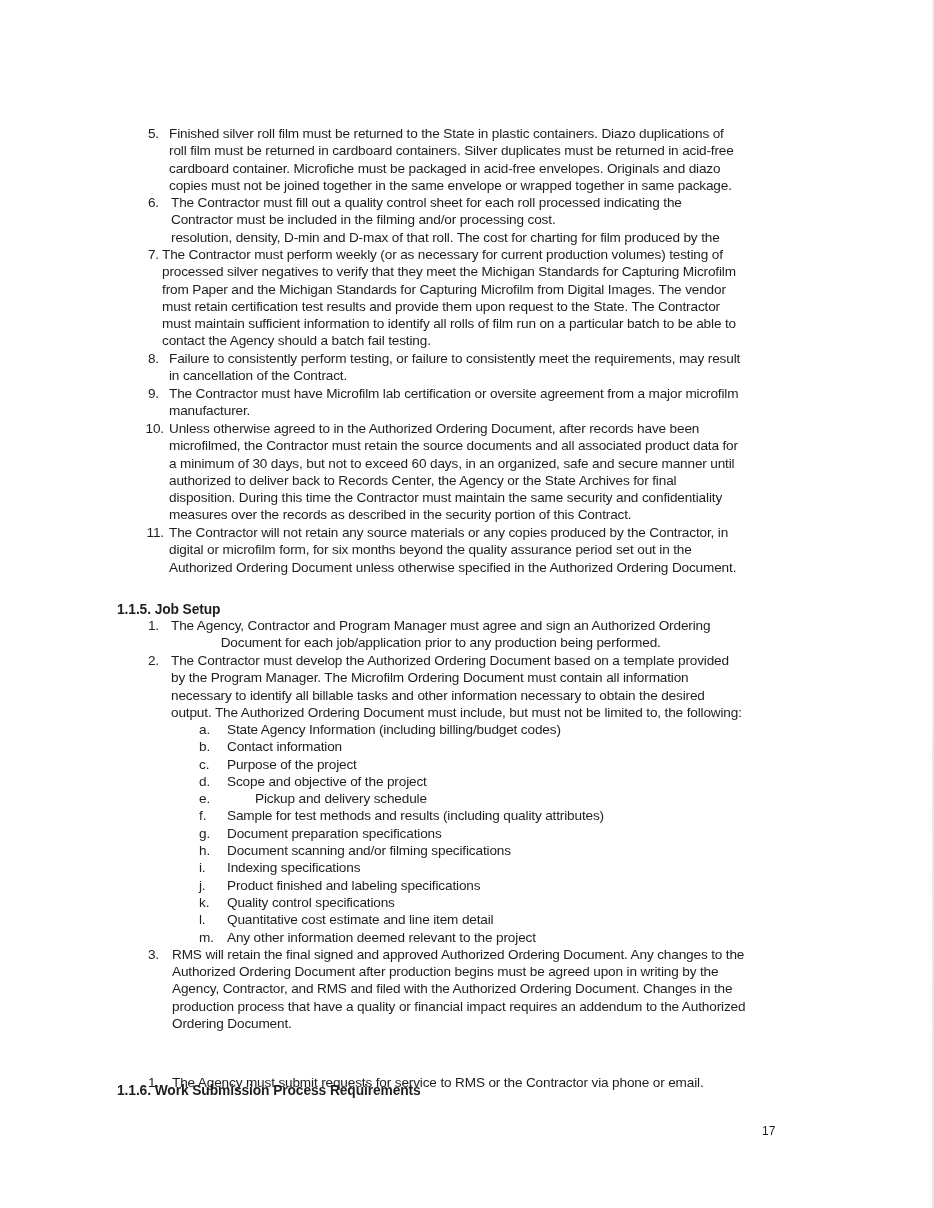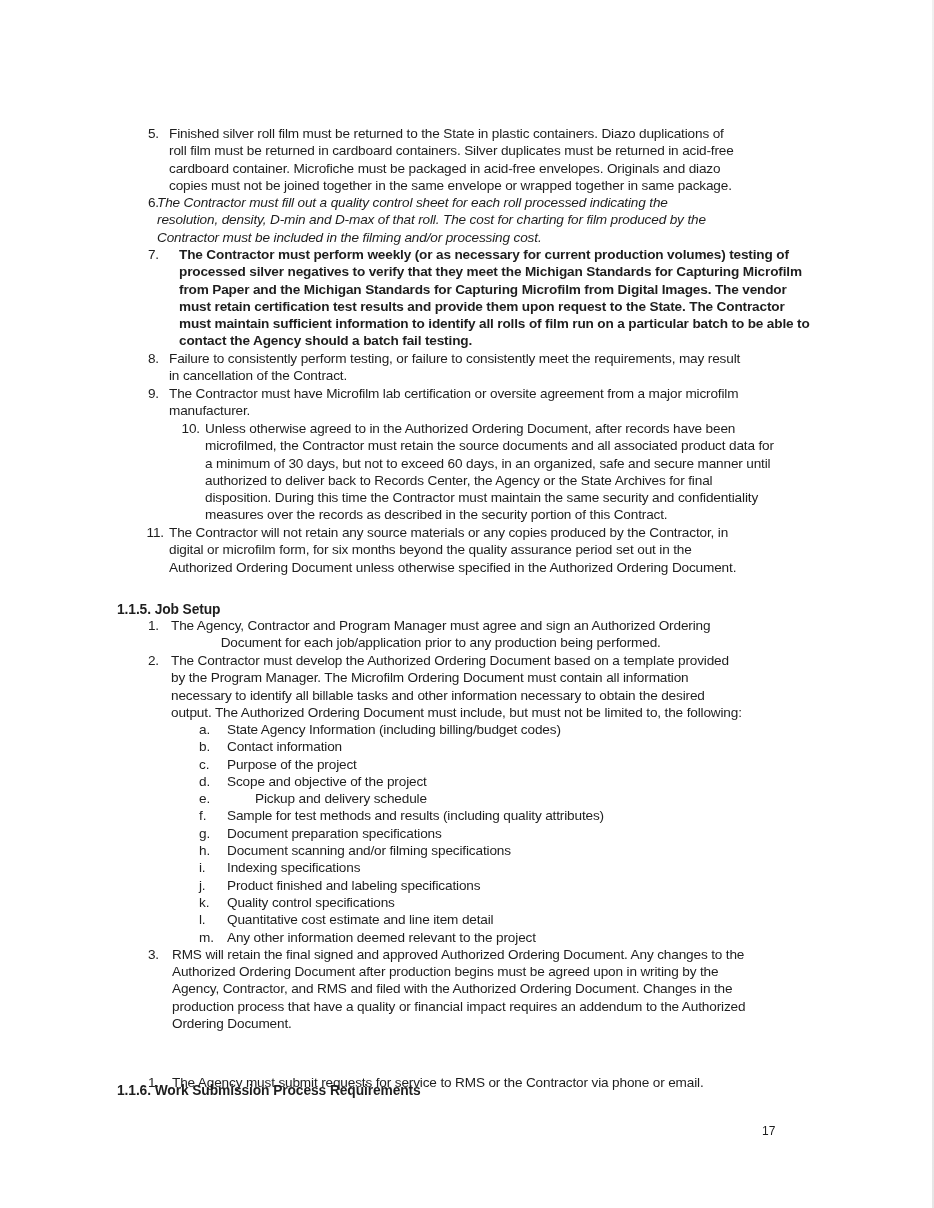--- a/index.html
+++ b/index.html
@@ -45,29 +45,29 @@
       <span class="num" style="left:135px;">5.</span>
       <div style="position:absolute;left:169px;">
         <span class="txt">Finished silver roll film must be returned to the State in plastic containers. Diazo duplications of</span>
         <span class="txt">roll film must be returned in cardboard containers. Silver duplicates must be returned in acid-free</span>
         <span class="txt">cardboard container. Microfiche must be packaged in acid-free envelopes. Originals and diazo</span>
         <span class="txt">copies must not be joined together in the same envelope or wrapped together in same package.</span>
       </div>
     </div>
     <div class="item" style="height:52px;">
       <span class="num" style="left:135px;">6.</span>
-      <div style="position:absolute;left:157px;font-style:italic;">
+      <div style="position:absolute;left:171px;">
         <span class="txt">The Contractor must fill out a quality control sheet for each roll processed indicating the</span>
+        <span class="txt">Contractor must be included in the filming and/or processing cost.</span>
         <span class="txt">resolution, density, D-min and D-max of that roll. The cost for charting for film produced by the</span>
-        <span class="txt">Contractor must be included in the filming and/or processing cost.</span>
       </div>
     </div>
     <div class="item" style="height:104px;">
       <span class="num" style="left:135px;">7.</span>
-      <div style="position:absolute;left:179px;font-weight:bold;">
+      <div style="position:absolute;left:162px;">
         <span class="txt">The Contractor must perform weekly (or as necessary for current production volumes) testing of</span>
         <span class="txt">processed silver negatives to verify that they meet the Michigan Standards for Capturing Microfilm</span>
         <span class="txt">from Paper and the Michigan Standards for Capturing Microfilm from Digital Images. The vendor</span>
         <span class="txt">must retain certification test results and provide them upon request to the State. The Contractor</span>
         <span class="txt">must maintain sufficient information to identify all rolls of film run on a particular batch to be able to</span>
         <span class="txt">contact the Agency should a batch fail testing.</span>
       </div>
     </div>
     <div class="item" style="height:35px;">
       <span class="num" style="left:135px;">8.</span>
@@ -76,21 +76,21 @@
         <span class="txt">in cancellation of the Contract.</span>
       </div>
     </div>
     <div class="item" style="height:35px;">
       <span class="num" style="left:135px;">9.</span>
       <div style="position:absolute;left:169px;">
         <span class="txt">The Contractor must have Microfilm lab certification or oversite agreement from a major microfilm</span>
         <span class="txt">manufacturer.</span>
       </div>
     </div>
-    <div class="item" style="height:104px;margin-left:36px;">
+    <div class="item" style="height:104px;">
       <span class="num" style="left:140px;">10.</span>
       <div style="position:absolute;left:169px;">
         <span class="txt">Unless otherwise agreed to in the Authorized Ordering Document, after records have been</span>
         <span class="txt">microfilmed, the Contractor must retain the source documents and all associated product data for</span>
         <span class="txt">a minimum of 30 days, but not to exceed 60 days, in an organized, safe and secure manner until</span>
         <span class="txt">authorized to deliver back to Records Center, the Agency or the State Archives for final</span>
         <span class="txt">disposition. During this time the Contractor must maintain the same security and confidentiality</span>
         <span class="txt">measures over the records as described in the security portion of this Contract.</span>
       </div>
     </div>

